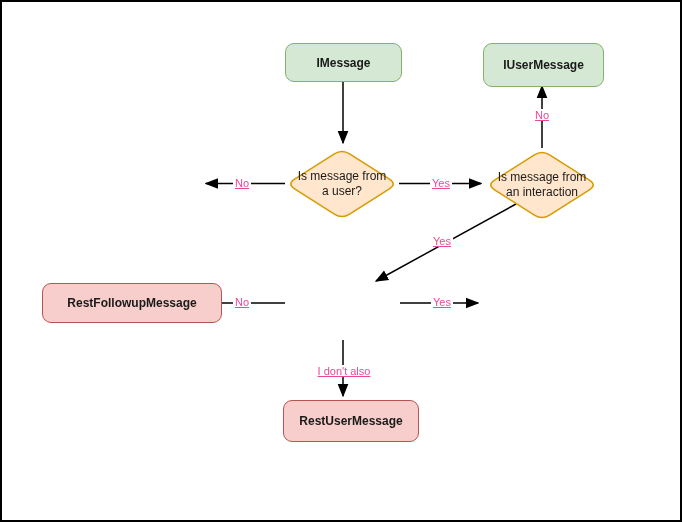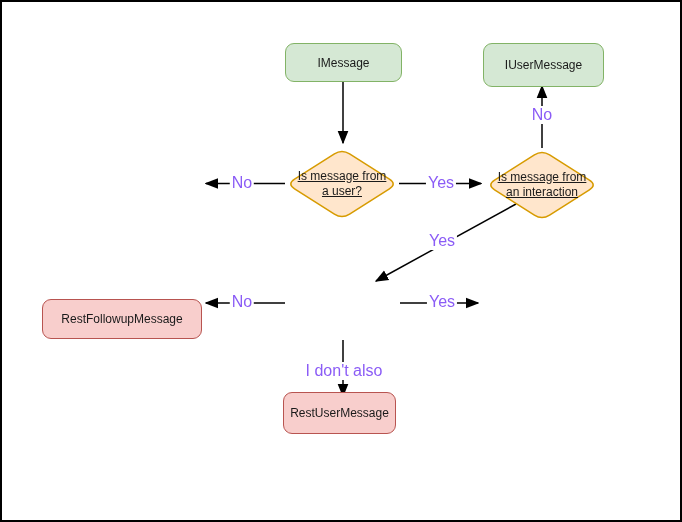--- a/index.html
+++ b/index.html
@@ -13,38 +13,40 @@
     overflow:hidden;
   }
   #edges{position:absolute;left:0;top:0;}
   .node{
     position:absolute;
     box-sizing:border-box;
     display:flex;align-items:center;justify-content:center;
     font-size:12px;color:var(--text);
     text-align:center;
     border-radius:9px;
+    font-weight:bold;
   }
   .node.green{background:var(--green_fill);border:1.5px solid var(--green_stroke);}
   .node.red{background:var(--red_fill);border:1.5px solid var(--red_stroke);}
   .diamond{position:absolute;width:114px;height:74px;}
   .diamond svg{position:absolute;left:0;top:0;display:block;}
   .diamond .dlabel{
     position:absolute;left:0;top:0;width:100%;height:100%;
     display:flex;align-items:center;justify-content:center;
     font-size:12px;color:var(--text);text-align:center;
-    white-space:pre-line;line-height:15px;text-decoration:underline;
+    white-space:pre-line;line-height:15px;
   }
   .elabel{
     position:absolute;
     transform:translate(-50%,-50%);
     background:#fff;
-    font-size:16px;color:#8b5cf6;
+    font-size:11px;color:#ec4899;
     padding:0 2px;
     white-space:nowrap;
+    text-decoration:underline;
   }
   .annotation{
     position:absolute;
     font-size:12px;color:var(--text);
     text-align:center;
     white-space:pre-line;
     line-height:15px;
   }
 </style>
 </head>
@@ -81,22 +83,22 @@
 
   <div class="diamond" style="left:483px;top:145.5px">
     <svg width="114" height="74" viewBox="0 0 114 74">
       <path d="M49.4,6.8 Q57,2 64.6,6.8 L104.4,32.2 Q112,37 104.4,41.8 L64.6,67.2 Q57,72 49.4,67.2 L9.6,41.8 Q2,37 9.6,32.2 Z" style="fill:var(--orange_fill);stroke:var(--orange_stroke);stroke-width:1.5"></path>
     </svg>
     <div class="dlabel">Is message from
 an interaction</div>
   </div>
 
 
-  <div class="node red" style="left:40px;top:297px;width:160px;height:40px">RestFollowupMessage</div>
-  <div class="node red" style="left:281px;top:390px;width:113px;height:42px">RestUserMessage</div>
+  <div class="node red" style="left:40px;top:281px;width:180px;height:40px">RestFollowupMessage</div>
+  <div class="node red" style="left:281px;top:398px;width:136px;height:42px">RestUserMessage</div>
 
   <span class="elabel" style="left:240px;top:181px">No</span>
   <span class="elabel" style="left:439px;top:181px">Yes</span>
   <span class="elabel" style="left:540px;top:113px">No</span>
   <span class="elabel" style="left:440px;top:239px">Yes</span>
   <span class="elabel" style="left:240px;top:300px">No</span>
   <span class="elabel" style="left:440px;top:300px">Yes</span>
   <span class="elabel" style="left:342px;top:369px">I don't also</span>
 
 

